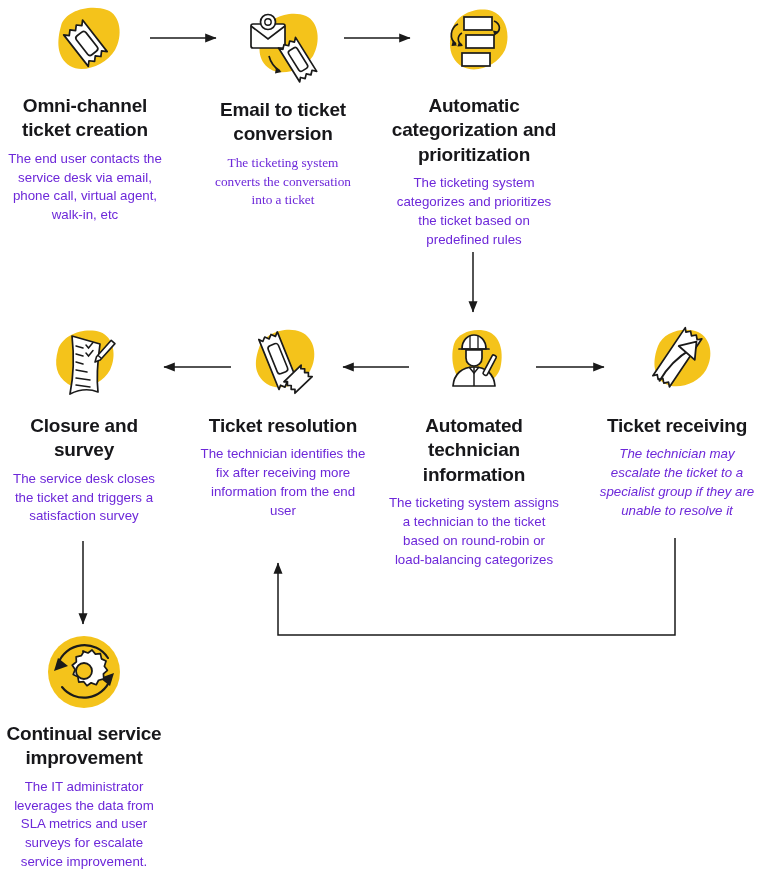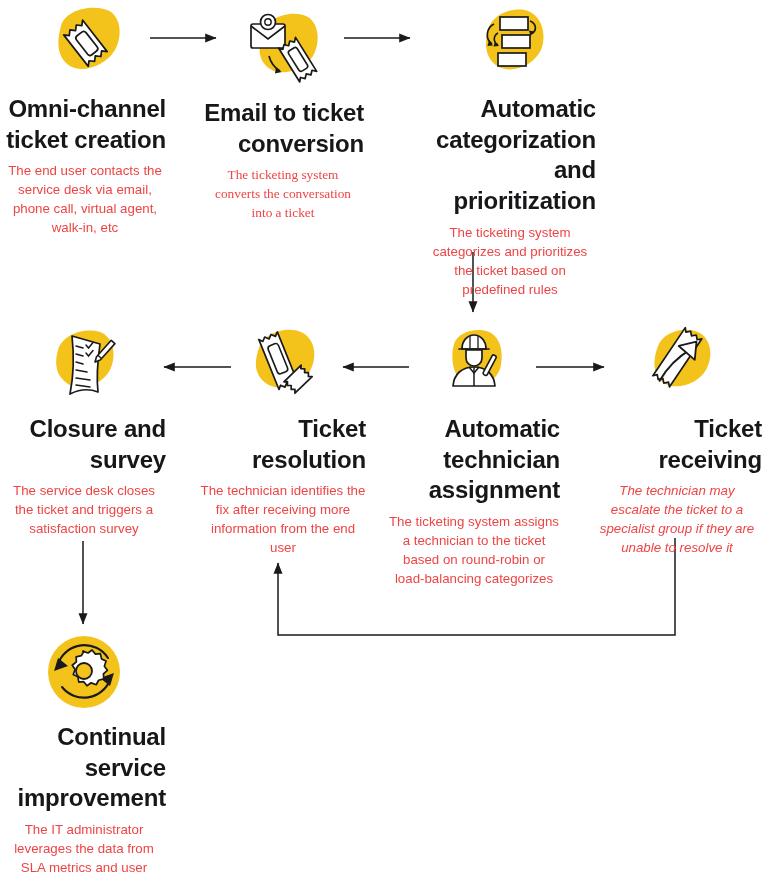--- a/index.html
+++ b/index.html
@@ -26,33 +26,32 @@
     text-align: center;
   }
   .icon-wrap {
     height: 88px;
     display: flex;
     align-items: center;
     justify-content: center;
   }
   .icon-wrap svg { display: block; }
   .node-title {
-    font-size: 24px;
+    font-size: 19px;
     font-weight: bold;
     line-height: 1.28;
     letter-spacing: -0.2px;
     color: #17171a;
     margin: 6px 0 0 0;
     padding: 0 2px;
-    text-align: right;
   }
   .node-desc {
     font-size: 13.3px;
     line-height: 1.42;
-    color: #ef4444;
+    color: #6d28d9;
     margin: 7px 0 0 0;
     padding: 0 2px;
   }
   
   .conn {
     position: absolute;
     top: 0;
     left: 0;
     width: 764px;
     height: 877px;
@@ -125,21 +124,21 @@
           <path d="M47,33 l3,3.4 l3.4,-3.4 l3.4,3.4 l3.4,-3.4 l3.4,3.4 l3.4,-3.4 l0,40 l-3.4,-3.4 l-3.4,3.4 l-3.4,-3.4 l-3.4,3.4 l-3.4,-3.4 l-3,3.4 z" fill="#ffffff" stroke="#1a1a1a" stroke-width="1.7" stroke-linejoin="round"></path>
           <rect x="52.5" y="41" width="10" height="24" rx="2.6" fill="#ffffff" stroke="#1a1a1a" stroke-width="1.6"></rect>
         </g>
       </svg>
     </div>
     <div class="node-title" style="white-space:pre-line">Email to ticket
 conversion</div>
     <div class="node-desc" style="padding:0 14px;font-family:Liberation Serif, serif;">The ticketing system converts the conversation into a ticket</div>
   </div>
 
-  <div class="node" style="left:386px; top:0; width:176px;margin-left:36px;">
+  <div class="node" style="left:386px; top:0; width:176px;">
     <div class="icon-wrap">
       <svg width="84" height="84" viewBox="0 0 84 84">
         <path d="M20,28 C24,12 45,4 60,9 C74,14 79,33 73,48 C66,63 45,72 31,65 C17,57 16,42 20,28 Z" fill="#F4C31B"></path>
         <rect x="32" y="15" width="28" height="13" fill="#ffffff" stroke="#1a1a1a" stroke-width="1.7"></rect>
         <rect x="34" y="33" width="28" height="13" fill="#ffffff" stroke="#1a1a1a" stroke-width="1.7"></rect>
         <rect x="30" y="51" width="28" height="13" fill="#ffffff" stroke="#1a1a1a" stroke-width="1.7"></rect>
         <path d="M62,19 C69,22 69,29 63,32" fill="none" stroke="#1a1a1a" stroke-width="1.7"></path>
         <path d="M66,29.5 L62.5,34 L61,28.5 z" fill="#1a1a1a"></path>
         <path d="M26,22 C18,26 17,37 24,42" fill="none" stroke="#1a1a1a" stroke-width="1.7"></path>
         <path d="M21,38 L25,43.5 L19.5,44 z" fill="#1a1a1a"></path>
@@ -206,21 +205,21 @@
 
         <path d="M42,45 C30,45 22,52 21,64 L63,64 C62,52 54,45 42,45 Z" fill="#ffffff" stroke="#1a1a1a" stroke-width="1.7" stroke-linejoin="round"></path>
         <path d="M42,45 L42,64" stroke="#1a1a1a" stroke-width="1.5"></path>
         <path d="M37,45 L42,51 L47,45" fill="none" stroke="#1a1a1a" stroke-width="1.5"></path>
 
         <g transform="rotate(28 56 48)">
           <rect x="53" y="32" width="4.5" height="22" rx="1.6" fill="#ffffff" stroke="#1a1a1a" stroke-width="1.6"></rect>
         </g>
       </svg>
     </div>
-    <div class="node-title" style="white-space:pre-line">Automatic technician assignment</div>
+    <div class="node-title" style="white-space:pre-line">Automated technician information</div>
     <div class="node-desc">The ticketing system assigns a technician to the ticket based on round-robin or load-balancing categorizes</div>
   </div>
 
   <div class="node" style="left:590px; top:320px; width:174px;">
     <div class="icon-wrap">
       <svg width="90" height="84" viewBox="0 0 90 84">
         <path d="M26,24 C31,10 52,4 66,10 C79,16 82,34 74,48 C66,62 44,69 32,61 C20,53 21,37 26,24 Z" fill="#F4C31B"></path>
         <g transform="rotate(34 47 40)">
           <path d="M33,8 l3,3.4 l3.4,-3.4 l3.4,3.4 l3.4,-3.4 l3.4,3.4 l3.4,-3.4 l0,58 l-3.4,-3.4 l-3.4,3.4 l-3.4,-3.4 l-3.4,3.4 l-3.4,-3.4 l-3,3.4 z" fill="#ffffff" stroke="#1a1a1a" stroke-width="1.7" stroke-linejoin="round"></path>
         </g>

